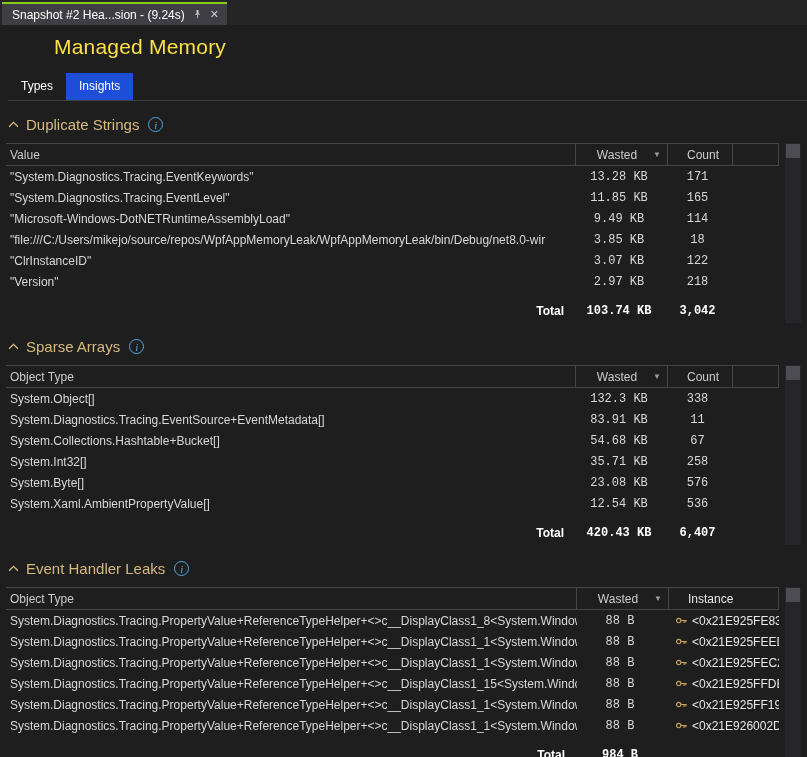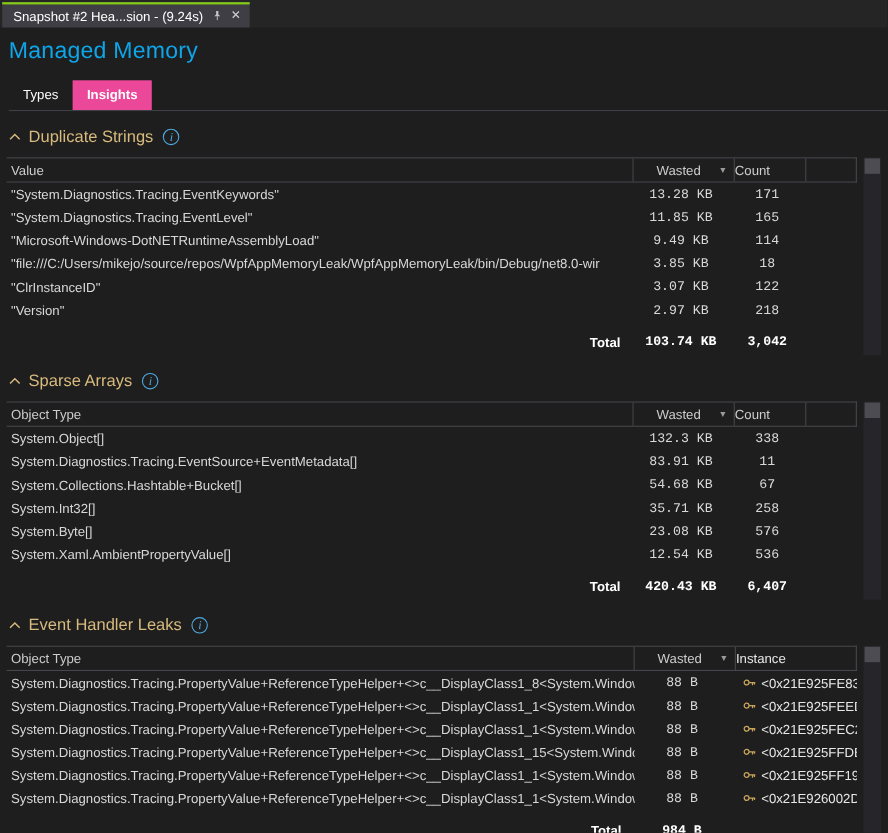--- a/index.html
+++ b/index.html
@@ -33,36 +33,37 @@
   }
   .tab-icon { display: inline-flex; align-items: center; color: #c5c5c5; }
   .tab-icon svg { display: block; }
   .close-glyph { font-size: 11px; color: #cccccc; line-height: 1; }
 
   
   .content { padding: 0 0 0 0; }
   .page-title {
     font-size: 21px;
     font-weight: 400;
-    color: #0ea5e9;
+    color: #fde047;
     padding: 10px 0 4px 8px;
     letter-spacing: 0.2px;
+    margin-left: 46px;
   }
   .view-tabs {
     display: flex;
     margin: 10px 12px 0 8px;
     border-bottom: 1px solid #3f3f46;
     width: 799px;
   }
   .view-tab {
     padding: 6px 13px 7px 13px;
     color: #ffffff;
     cursor: default;
   }
-  .view-tab.active { background: #ec4899; font-weight: bold; }
+  .view-tab.active { background: #1d4ed8; }
 
   
   .insight { padding-top: 8px; }
   .section-header {
     display: flex;
     align-items: center;
     gap: 7px;
     padding: 7px 0 8px 8px;
   }
   .chev { display: inline-flex; align-items: center; cursor: default; }
@@ -116,21 +117,21 @@
     height: 23px;
     border-top: 1px solid #45454b;
     border-bottom: 1px solid #45454b;
     border-right: 1px solid #45454b;
     color: #cccccc;
   }
   .thead-row > .cell { height: 100%; display: flex; align-items: center; }
   .thead-row > .cell + .cell { border-left: 1px solid #45454b; }
   .thead-row .c-name { padding-left: 4px; }
   .thead-row .c-wasted { padding: 0 6px; justify-content: flex-end; gap: 16px; }
-  .thead-row .c-count, .thead-row .c-instance { padding-left: 0; text-align: right; }
+  .thead-row .c-count, .thead-row .c-instance { padding-left: 19px; text-align: right; }
   .sort { font-size: 8px; color: #9a9a9a; }
 
   .trow { height: 21px; cursor: default; }
   .cell { white-space: nowrap; overflow: hidden; }
   .c-name { padding-left: 4px; }
   .num { text-align: center; padding-right: 6px; font-family: Liberation Mono, monospace; }
   .c-instance { display: flex; align-items: center; gap: 4px; padding-left: 6px; color: #e8e8e8; }
   .key-icon { flex: 0 0 auto; }
 
   .total-row {

